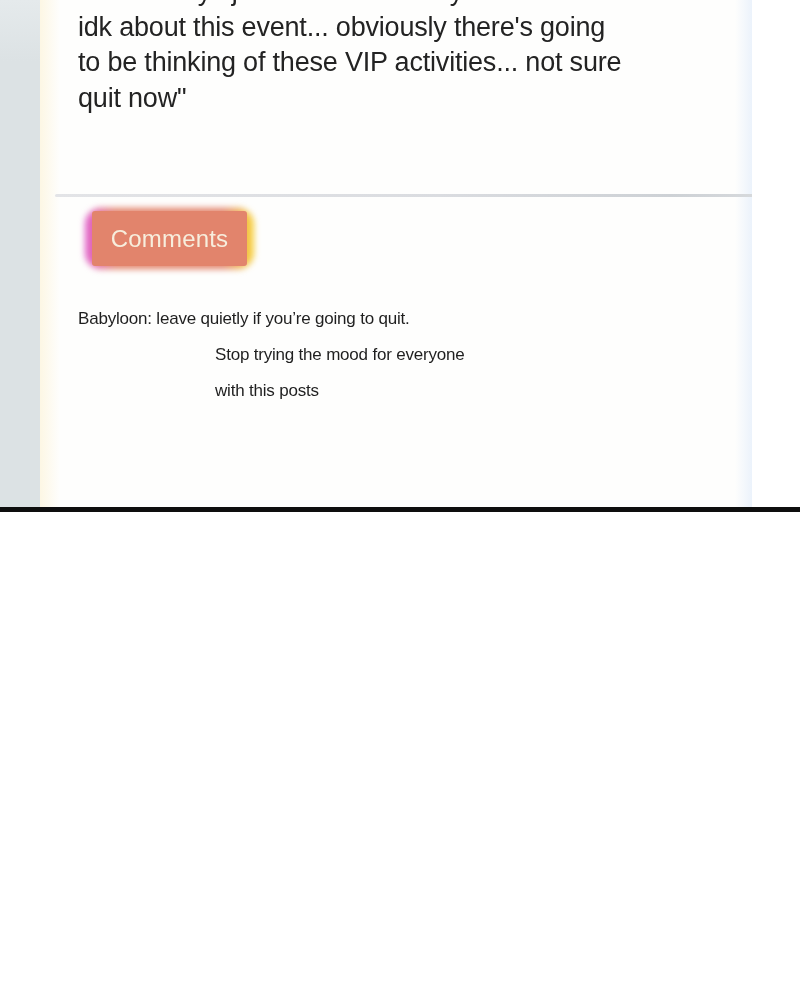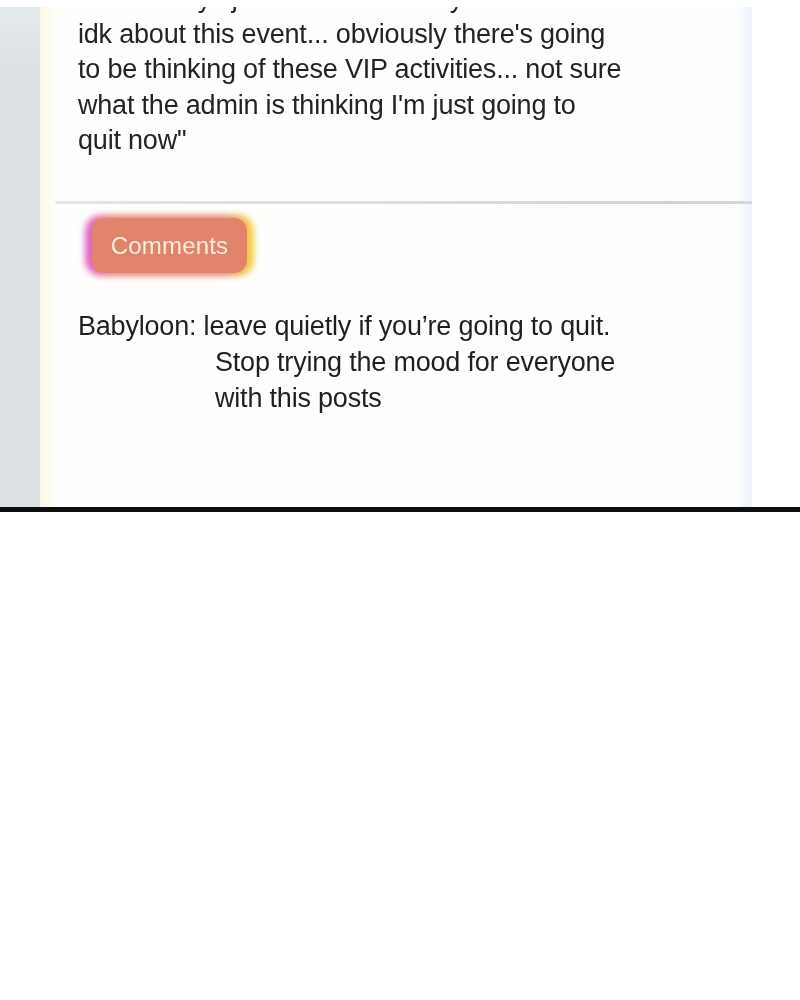--- a/index.html
+++ b/index.html
@@ -1,21 +1,21 @@
 <!DOCTYPE html>
 <html><head>
 <meta charset="utf-8">
 <style>
   * { margin: 0; padding: 0; box-sizing: border-box; }
   html, body { width: 800px; height: 1000px; background: #ffffff; overflow: hidden; }
   body { font-family: "Liberation Sans", sans-serif; color: #212121; }
 
   
   .panel-wrap {
-    position: absolute; top: 7px; left: 0; width: 752px; height: 507px;
+    position: absolute; top: 0; left: 0; width: 752px; height: 507px;
     overflow: hidden; background: #fdfdfc; padding-left: 24px;
   }
   .side-strip-left {
     position: absolute; top: 0; left: 0; width: 40px; height: 507px;
     background: linear-gradient(180deg, #e5eaec 0%, #dce2e4 12%, #dce2e4 100%);
   }
   .side-strip-right {
     position: absolute; top: 0; left: 757px; width: 43px; height: 507px;
     background: linear-gradient(180deg, #e2e7ea 0%, #dee4e7 15%, #dde3e6 100%);
   }
@@ -51,30 +51,30 @@
     position: absolute; left: 52px; top: 211px; width: 155px; height: 55px;
     border: none; background: transparent; cursor: pointer; padding: 0;
   }
   .comments-btn .glow {
     position: absolute; top: -3px; left: -7px; right: -7px; bottom: -3px;
     border-radius: 16px;
     background: linear-gradient(90deg, #e160d0 0%, #e2846c 18%, #e2846c 82%, #f8d63e 100%);
     filter: blur(3px);
   }
   .comments-btn .fill {
-    position: absolute; inset: 0; border-radius: 13px; background: #e2846c;
+    position: absolute; inset: 0; border-radius: 3px; background: #e2846c;
     display: flex; align-items: center; justify-content: center;
   }
   .comments-btn .label {
     font-family: "Liberation Sans", sans-serif;
     font-size: 24px; color: #f7eedd; letter-spacing: 0.2px;
   }
 
   
-  .comment { position: absolute; font-size: 27px; line-height: 36px;
+  .comment { position: absolute; font-size: 17px; line-height: 36px;
     letter-spacing: -0.2px; color: #1f1f1f; white-space: nowrap; }
   .comment-1 { left: 38px; top: 301px; }
   .comment-2 { left: 38px; top: 425px; }
   .indent-1 { margin-left: 137px; }   
   .indent-2 { margin-left: 269px; }
   .thumb-abs { position: absolute; left: 784px; top: 68px; width: 6px; height: 27px;
     border-radius: 3px; background: #edeff0; }
 
   
   .frame-line {
@@ -96,21 +96,20 @@
   <div class="thumb-abs"></div>
 
   <div class="page-panel">
     <div class="edge-cream"></div>
     <div class="edge-blue"></div>
 
     <div class="post-text">
       <div>were always just ridiculous in my mind...</div>
       <div>idk about this event... obviously there's going</div>
       <div>to be thinking of these VIP activities... not sure</div>
-      <div>what the admin is thinking I'm just going to</div>
       <div>quit now"</div>
     </div>
 
     <div class="divider"></div>
 
     <button class="comments-btn">
       <span class="glow"></span>
       <span class="fill">
         <span class="label">Comments</span>
       </span>

